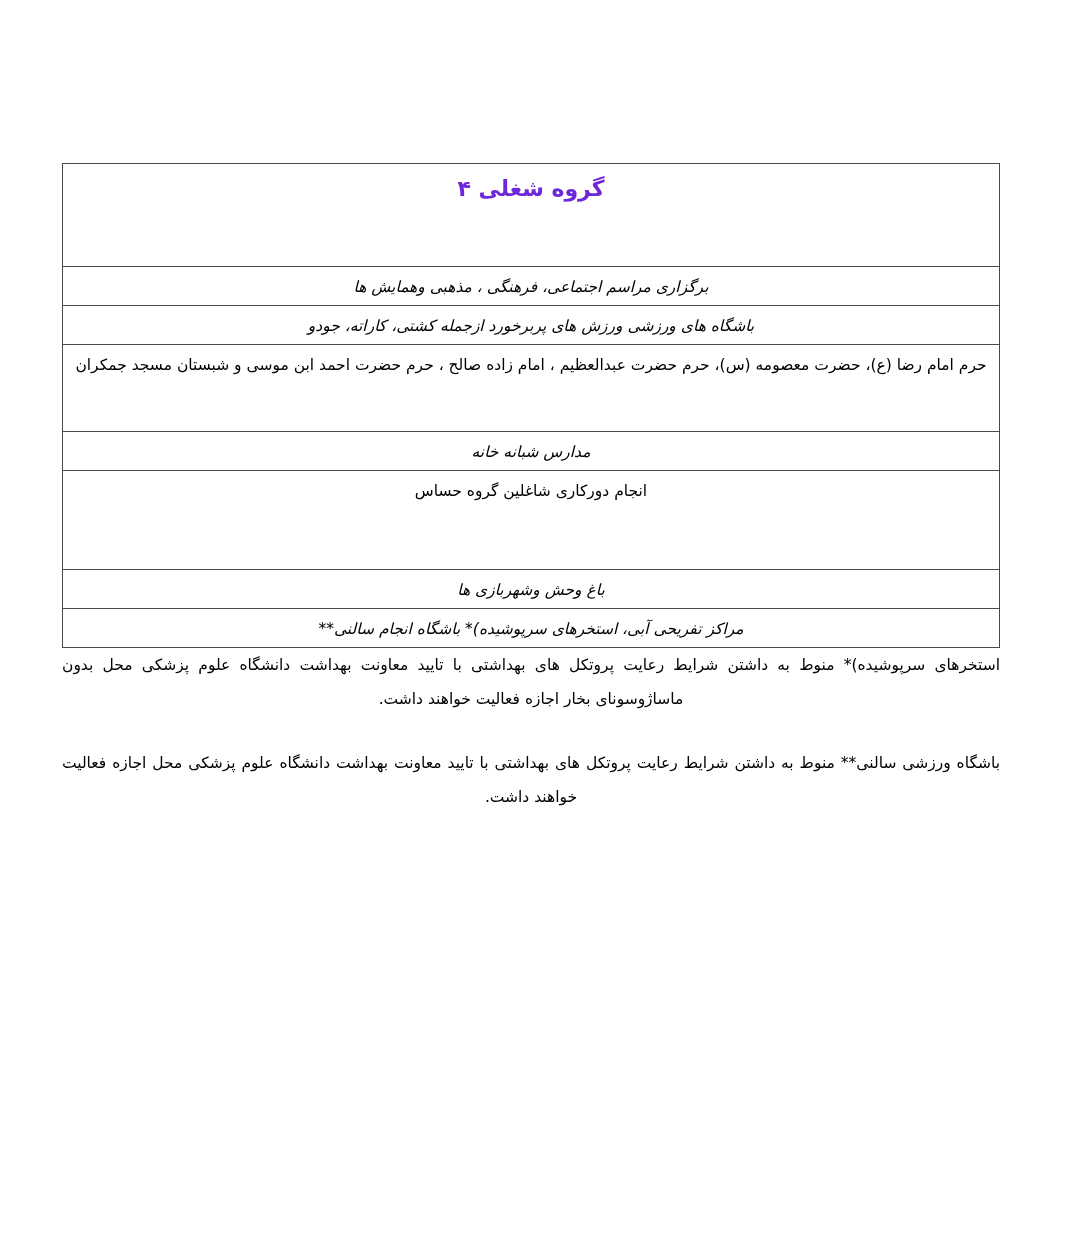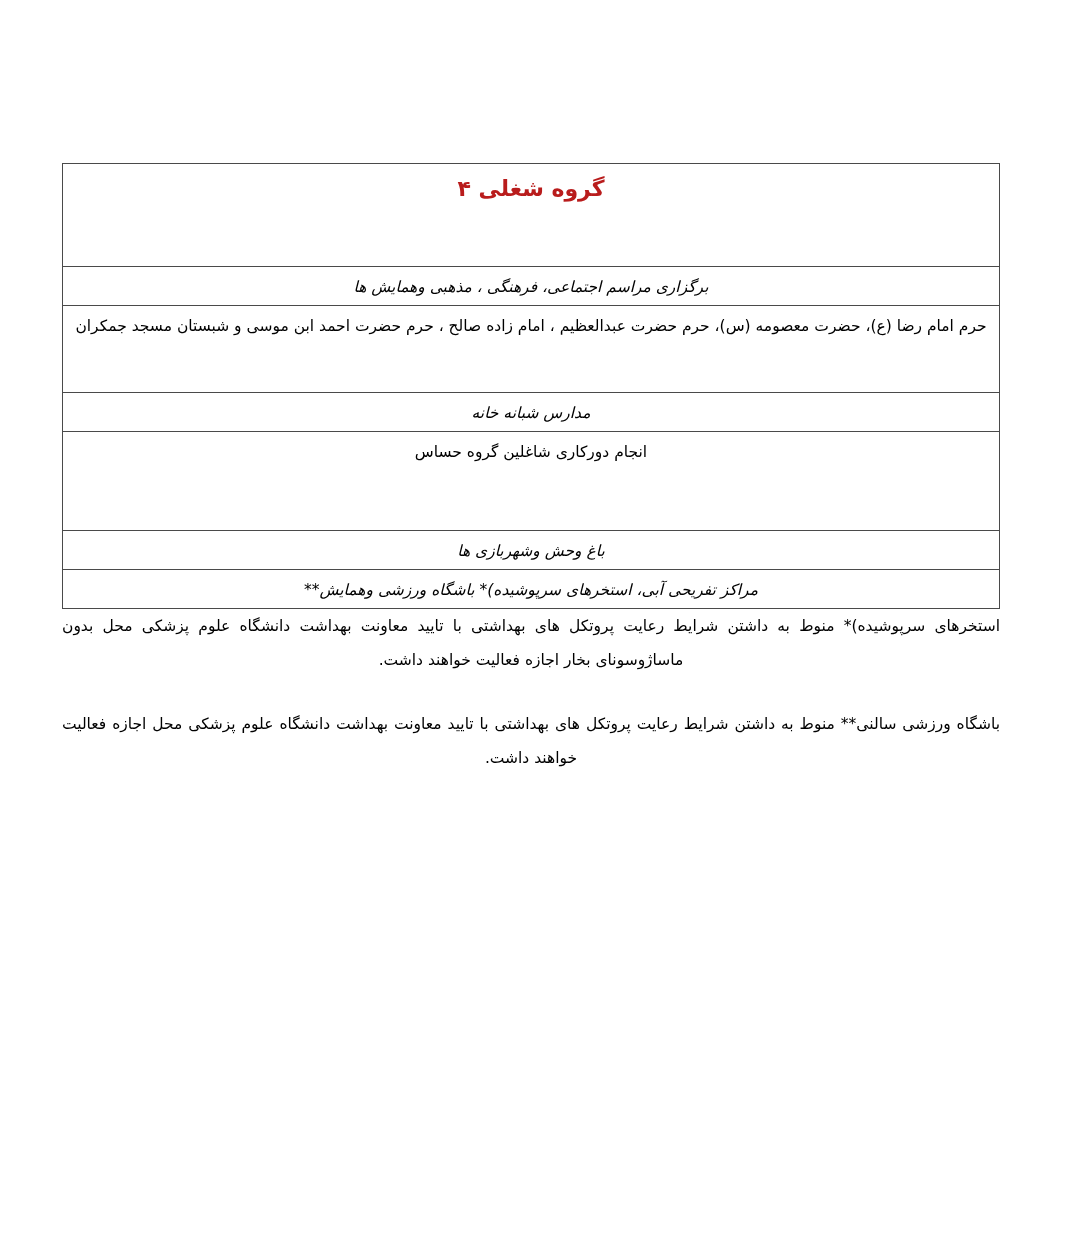--- a/index.html
+++ b/index.html
@@ -52,21 +52,21 @@
     font-size: 15.5px;
     direction: rtl;
     text-align: center;
   }
 
   .title-cell .cell-inner {
     padding-top: 8px;
     height: 90px;
   }
   .title-text {
-    color: #b91c1c;
+    color: #6d28d9;
     font-weight: bold;
     font-size: 22px;
     line-height: 1.5;
     letter-spacing: 0px;
   }
 
   .row-tall .cell-inner {
     height: 76px;
   }
   .row-xtall .cell-inner {
@@ -110,20 +110,25 @@
             </div>
           </td>
         </tr>
 
         <tr class="row-normal">
           <td>
             <div class="cell-inner">برگزاری مراسم اجتماعی، فرهنگی ، مذهبی وهمایش ها</div>
           </td>
         </tr>
 
+        <tr class="row-normal">
+          <td>
+            <div class="cell-inner">باشگاه های ورزشی ورزش های پربرخورد ازجمله کشتی، کاراته، جودو</div>
+          </td>
+        </tr>
 
         <tr class="row-tall">
           <td>
             <div class="cell-inner">حرم امام رضا (ع)، حضرت معصومه (س)، حرم حضرت عبدالعظیم ، امام زاده صالح ، حرم حضرت احمد ابن موسی و شبستان مسجد جمکران</div>
           </td>
         </tr>
 
         <tr class="row-normal">
           <td>
             <div class="cell-inner">مدارس شبانه خانه</div>
@@ -138,21 +143,21 @@
 
 
         <tr class="row-normal">
           <td>
             <div class="cell-inner">باغ وحش وشهربازی ها</div>
           </td>
         </tr>
 
         <tr class="row-normal">
           <td>
-            <div class="cell-inner">مراکز تفریحی آبی، استخرهای سرپوشیده)* باشگاه ورزشی وهمایش**</div>
+            <div class="cell-inner">مراکز تفریحی آبی، استخرهای سرپوشیده)* باشگاه انجام سالنی**</div>
           </td>
         </tr>
       </tbody>
     </table>
 
     <div class="notes">
       <p class="note-p">استخرهای سرپوشیده)* منوط به داشتن شرایط رعایت پروتکل های بهداشتی با تایید معاونت بهداشت دانشگاه علوم پزشکی محل بدون ماساژوسونای بخار اجازه فعالیت خواهند داشت.</p>
       <p class="note-p last">باشگاه ورزشی سالنی** منوط به داشتن شرایط رعایت پروتکل های بهداشتی با تایید معاونت بهداشت دانشگاه علوم پزشکی محل اجازه فعالیت خواهند داشت.</p>
     </div>
 

